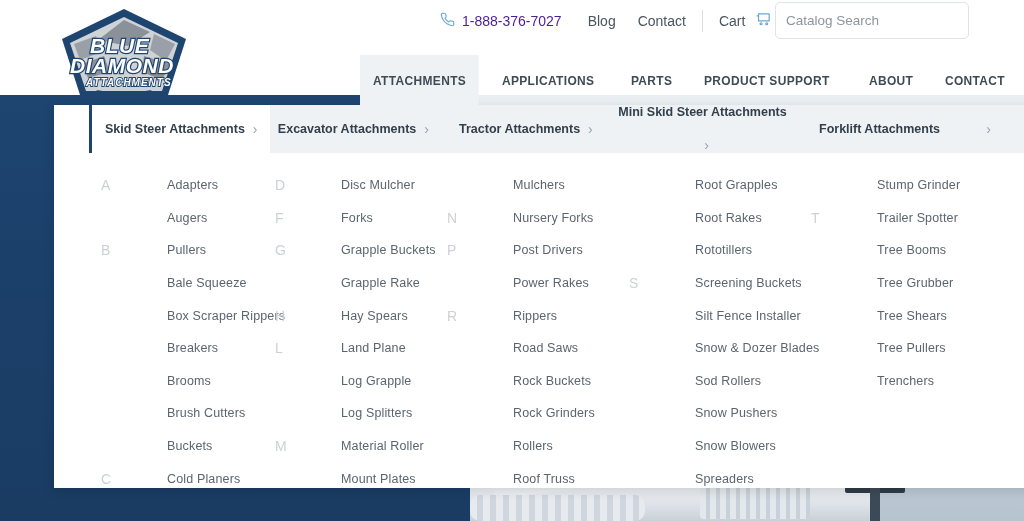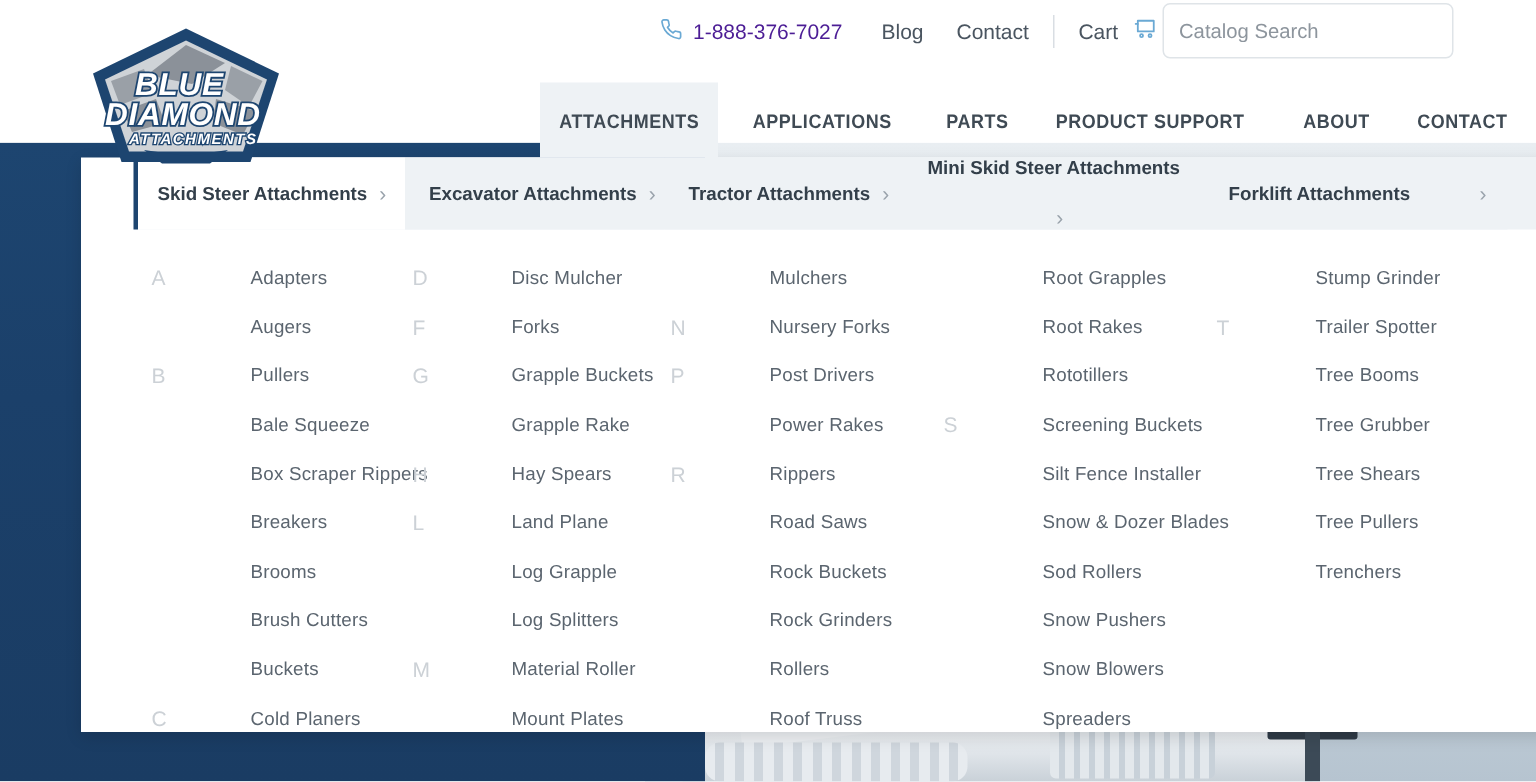--- a/index.html
+++ b/index.html
@@ -123,21 +123,21 @@
     position: absolute;
     left: 0; top: 0;
     width: 1024px; height: 95px;
     background: #ffffff;
     z-index: 20;
   }
 
   
   .logo {
     position: absolute;
-    left: 58px; top: 16px;
+    left: 58px; top: 6px;
     width: 132px; height: 100px; text-decoration: underline;
   }
   .logo svg { display: block; }
 
   
   .utility {
     position: absolute;
     left: 440px; top: 6px;
     height: 30px;
     display: flex;
@@ -250,21 +250,21 @@
     font-family: "Liberation Sans Narrow", "Liberation Sans", sans-serif;
     font-size: 12.5px;
     font-weight: bold;
     color: #333f4a;
     background: #eef2f5;
     cursor: pointer;
     border-left: 3px solid transparent;
     white-space: nowrap;
   }
   .mega-tab.w1 { width: 181px; }
-  .mega-tab.w2 { width: 173px; }
+  .mega-tab.w2 { width: 173px; justify-content: flex-end; }
   .mega-tab.w3 { width: 157px; }
   .mega-tab.w4 { width: 203px; flex-direction: column; }
   .mega-tab.w5 { width: 202px; }
   .mega-tab.active {
     background: #ffffff;
     border-left: 3px solid #1d4570;
   }
   .mega-tab .chev {
     color: #9aa3ac;
     font-size: 14px;

